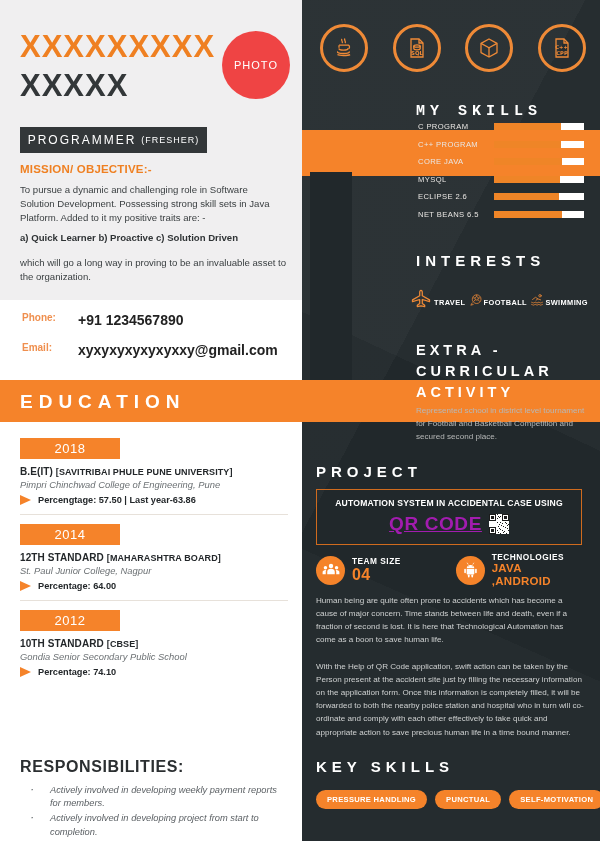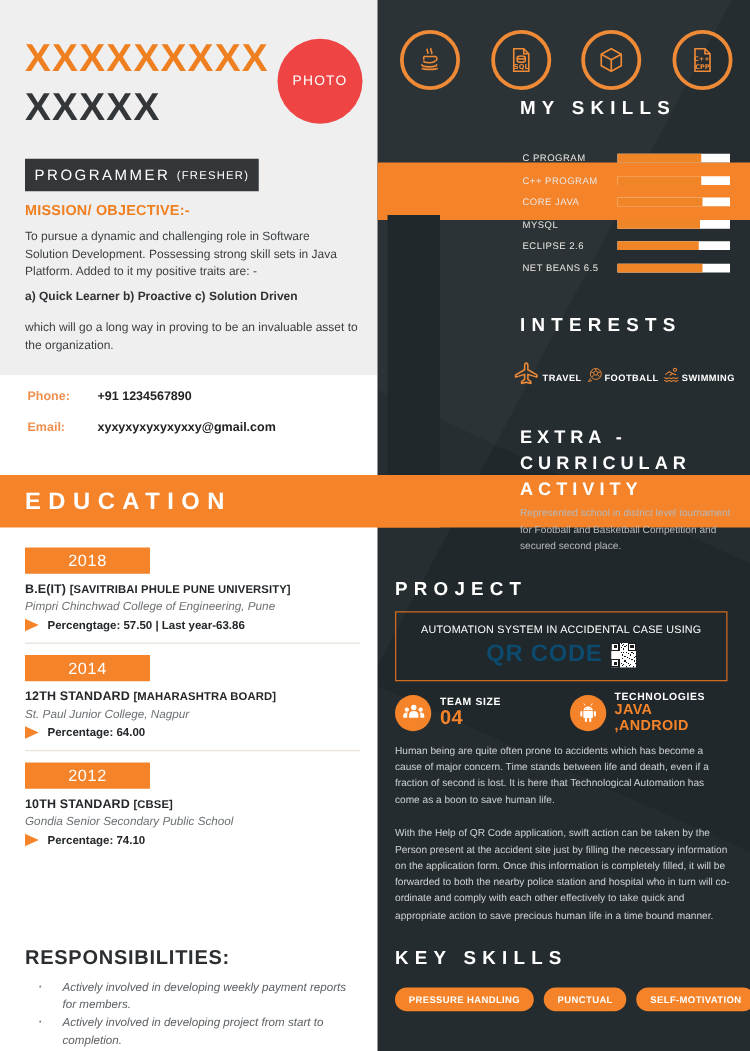--- a/index.html
+++ b/index.html
@@ -27,21 +27,21 @@
   .role-sub{color:#ffffff;font-size:9px;letter-spacing:1px;margin-left:5px;}
 
   .mission-title{position:absolute;left:20px;top:163px;font-size:11.5px;font-weight:bold;color:#ef8022;letter-spacing:0.2px;}
   .mission-body{position:absolute;left:20px;top:183px;width:265px;font-size:9.6px;color:#3a3f41;line-height:1.45;}
   .mission-traits{position:absolute;left:20px;top:232px;width:272px;font-size:9.6px;font-weight:bold;color:#2f3335;}
   .mission-tail{position:absolute;left:20px;top:256px;width:268px;font-size:9.6px;color:#3a3f41;line-height:1.45;}
 
   .contact{position:absolute;left:22px;top:312px;width:280px;}
   .crow{display:flex;margin-bottom:14px;}
   .clabel{width:56px;font-size:10px;color:#ef8f4e;font-weight:600;}
-  .cval{font-size:10px;color:#222;font-weight:bold;}
+  .cval{font-size:14px;color:#222;font-weight:bold;}
 
   
   .edu-band{position:absolute;left:0;top:380px;width:352px;height:42px;background:#f5832a;}
   .edu-band span{position:absolute;left:20px;top:11px;color:#ffffff;font-size:19px;letter-spacing:6px;font-weight:700;}
 
   .edu-list{position:absolute;left:20px;top:438px;width:268px;}
   .edu-item{position:relative;margin-bottom:9px;}
   .edu-year{display:inline-block;background:#f5832a;color:#ffffff;font-size:13px;
     padding:3px 0;width:100px;text-align:center;letter-spacing:0.5px;}
   .edu-deg{margin-top:7px;font-size:10px;font-weight:bold;color:#23272a;letter-spacing:0.1px;}
@@ -68,41 +68,41 @@
     pointer-events:none;}
   .orange-stripe{position:absolute;left:302px;top:130px;width:298px;height:46px;background:#f5832a;}
   .orange-stripe2{position:absolute;left:302px;top:380px;width:298px;height:42px;background:#f5832a;}
   .dark-notch{position:absolute;left:310px;top:172px;width:42px;height:212px;background:#21282b;}
 
   .techrow{position:absolute;left:320px;top:24px;width:266px;display:flex;justify-content:space-between;z-index:3;}
   .tcirc{width:42px;height:42px;border-radius:50%;border:3px solid #ef8a37;display:flex;align-items:center;justify-content:center;}
 
   .sec-title{position:absolute;color:#ffffff;font-weight:bold;letter-spacing:5px;z-index:3;}
 
-  .skills-title{left:416px;top:78px;font-size:15px;}
+  .skills-title{left:416px;top:103px;font-size:15px;font-family:Liberation Mono, monospace;}
   .skills{position:absolute;left:418px;top:122px;width:166px;z-index:3;}
   .skill{display:flex;align-items:center;margin-bottom:8.5px;}
   .sname{width:76px;font-size:7.6px;color:#e9e6e3;letter-spacing:0.4px;}
   .sbar{position:relative;flex:1;height:7px;background:#ffffff;}
   .sfill{position:absolute;left:0;top:0;height:7px;background:#ef8527;}
 
   .interests-title{left:416px;top:252px;font-size:15px;}
   .interests{position:absolute;left:408px;top:288px;width:180px;display:flex;justify-content:space-between;z-index:3;}
   .int{display:flex;align-items:center;width:58px;}
   .int .ilab{margin-top:5px;font-size:7.4px;color:#ffffff;letter-spacing:0.4px;font-weight:bold;}
 
   .extra-title{position:absolute;left:416px;top:340px;width:178px;color:#ffffff;font-weight:bold;
     font-size:14.5px;letter-spacing:4px;line-height:1.45;z-index:3;}
   .extra-body{position:absolute;left:416px;top:405px;width:174px;font-size:8.1px;color:#b6b8b8;line-height:1.6;z-index:3;}
 
   .project-title{left:316px;top:463px;font-size:15px;}
   .proj-box{position:absolute;left:316px;top:489px;width:266px;box-sizing:border-box;border:1.5px solid #cf6b1e;padding:8px 6px 9px;text-align:center;z-index:3;}
-  .proj-line1{font-size:8.6px;font-weight:normal;color:#ffffff;letter-spacing:0.2px;}
+  .proj-line1{font-size:8.6px;font-weight:bold;color:#ffffff;letter-spacing:0.2px;}
   .proj-line2{margin-top:5px;display:flex;align-items:center;justify-content:center;gap:7px;}
-  .proj-qr-text{font-size:19px;font-weight:bold;color:#0c4a6e;letter-spacing:0.6px;}
+  .proj-qr-text{font-size:19px;font-weight:bold;color:#a21caf;letter-spacing:0.6px;text-decoration:underline;}
   .qr{width:20px;height:20px;}
 
   .proj-stats{position:absolute;left:316px;top:552px;width:268px;display:flex;z-index:3;}
   .pstat{display:flex;align-items:center;}
   .picon{width:29px;height:29px;border-radius:50%;background:#f5832a;display:flex;align-items:center;justify-content:center;margin-right:7px;}
   .plabel{font-size:8.3px;color:#ffffff;font-weight:bold;letter-spacing:0.5px;}
   .pvalue{font-size:16px;font-weight:bold;color:#f5832a;letter-spacing:0.3px;line-height:1.15;}
   .pvalue.small{font-size:11.5px;}
 
   .proj-p{position:absolute;left:316px;width:268px;font-size:8.1px;color:#cfd1d1;line-height:1.62;z-index:3;}

